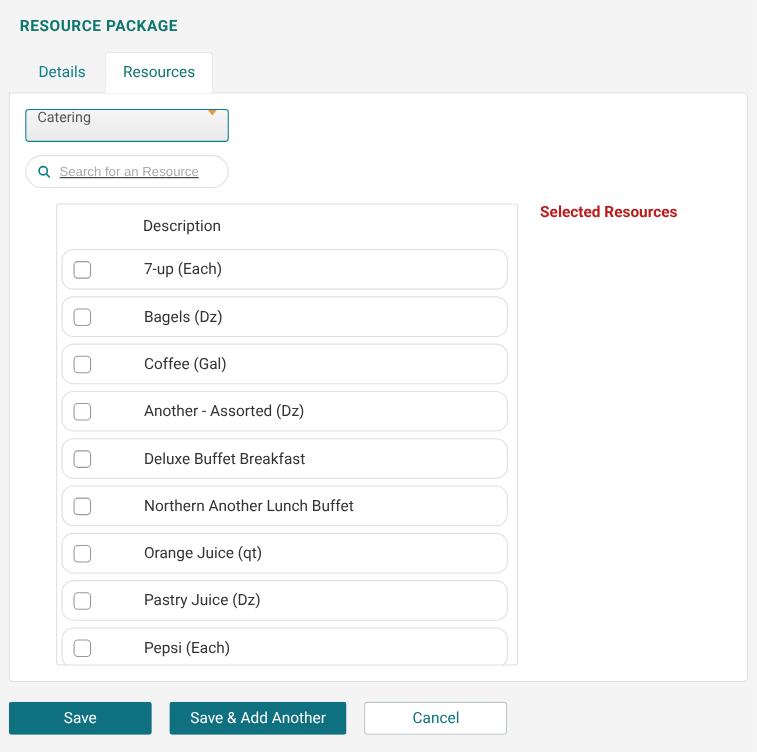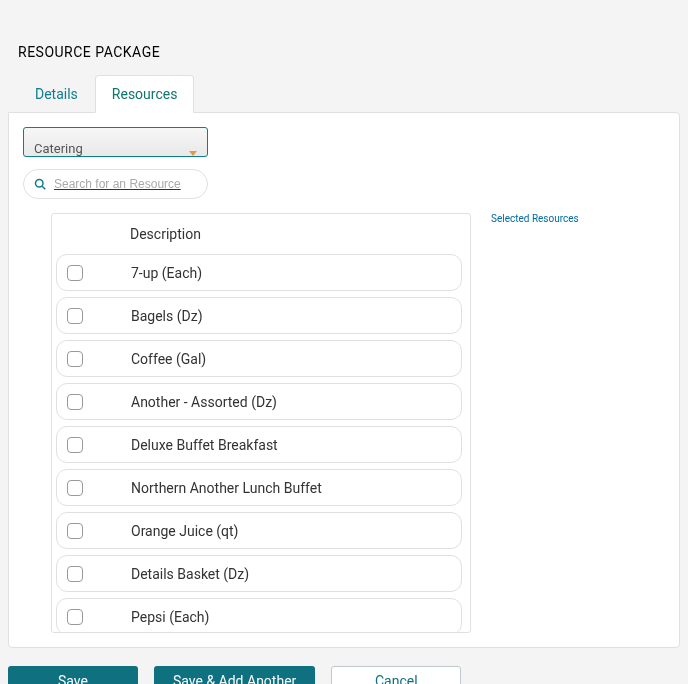--- a/index.html
+++ b/index.html
@@ -9,26 +9,25 @@
     background: #f4f4f4;
     color: #333;
     width: 688px;
     height: 684px;
     overflow: hidden;
   }
   .wrapper {
     padding: 8px 8px 0 8px;
   }
   .page-title {
-    color: #000000;
-    font-size: 14px;
-    font-weight: 400;
+    color: #0f766e;
+    font-size: 14px;
+    font-weight: 700;
     letter-spacing: 0.5px;
     padding: 8px 10px 14px 10px;
-    margin-top: 28px;
   }
   
   .tabs {
     display: flex;
     align-items: flex-start;
     gap: 0;
     padding-left: 10px;
   }
   .tab {
     padding: 10px 16px;
@@ -61,21 +60,21 @@
     margin-bottom: 6px;
   }
   
   .dropdown {
     width: 185px;
     height: 30px;
     border: 1px solid #0f7e8c;
     border-radius: 3px;
     background: linear-gradient(#f6f6f6, #e9e9e9);
     display: flex;
-    align-items: flex-end;
+    align-items: flex-start;
     justify-content: space-between;
     padding: 0 10px;
     font-size: 13px;
     color: #555;
     cursor: pointer;
     margin-bottom: 12px;
   }
   .caret {
     width: 0; height: 0;
     border-left: 4px solid transparent;
@@ -118,22 +117,23 @@
   .left-col {
     width: 420px;
     border: 1px solid #e0e0e0;
     border-radius: 3px;
   }
   .right-col {
     flex: 1;
     padding-top: 0;
   }
   .right-title {
-    font-size: 10px;
-    color: #0369a1;
+    font-size: 14px;
+    color: #b91c1c;
+    font-weight: bold;
   }
   
   .list-header {
     display: flex;
     padding: 12px 0;
     font-size: 14px;
     color: #333;
   }
   .col-check { width: 78px; }
   .col-desc { flex: 1; }
@@ -285,21 +285,21 @@
             <div class="row">
               <div class="check-cell">
                 <span class="chk"></span>
               </div>
               <div class="desc-cell">Orange Juice (qt)</div>
             </div>
             <div class="row">
               <div class="check-cell">
                 <span class="chk"></span>
               </div>
-              <div class="desc-cell">Details Basket (Dz)</div>
+              <div class="desc-cell">Pastry Juice (Dz)</div>
             </div>
             <div class="row">
               <div class="check-cell">
                 <span class="chk"></span>
               </div>
               <div class="desc-cell">Pepsi (Each)</div>
             </div>
           </div>
       </div>
       <div class="right-col">

